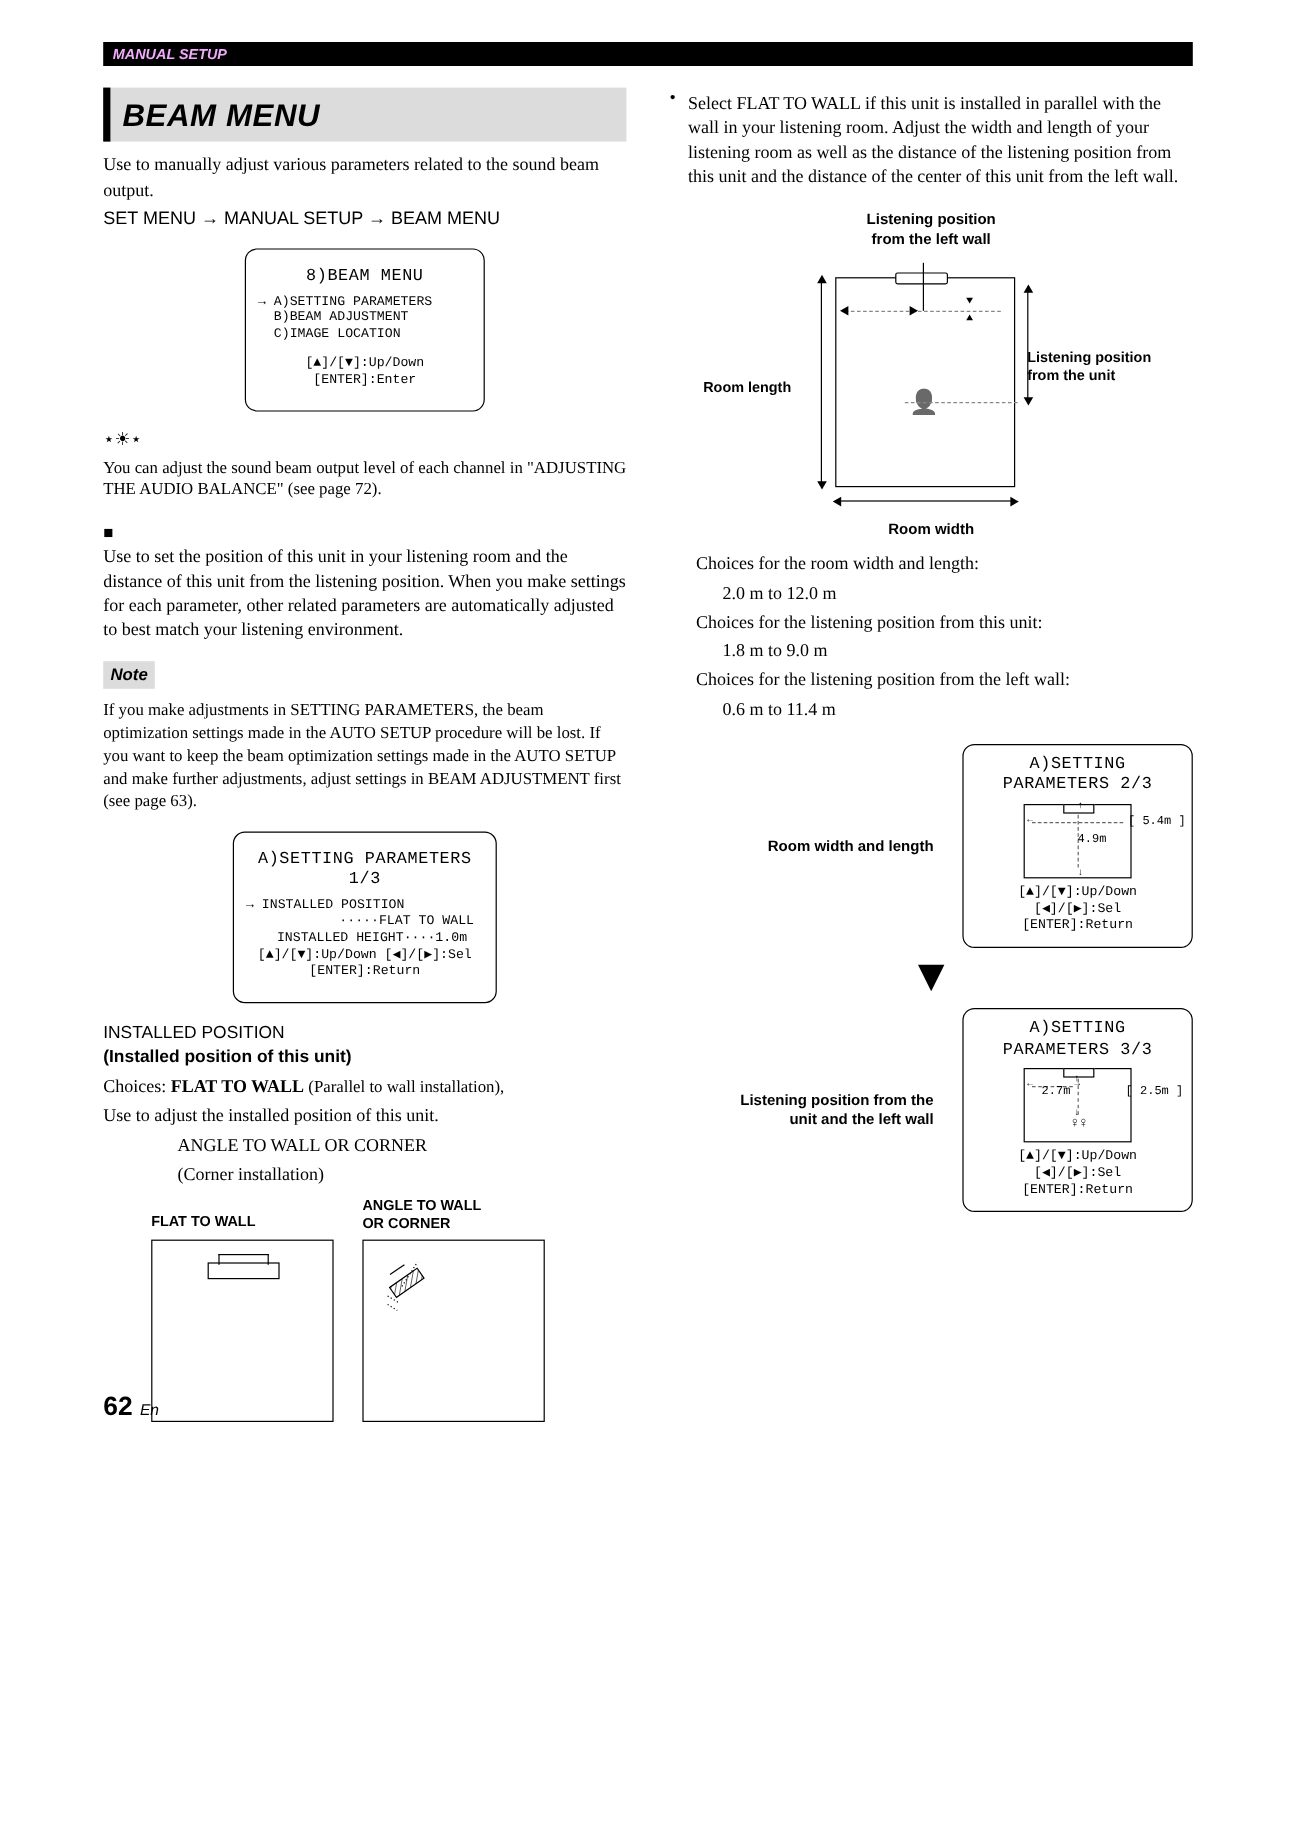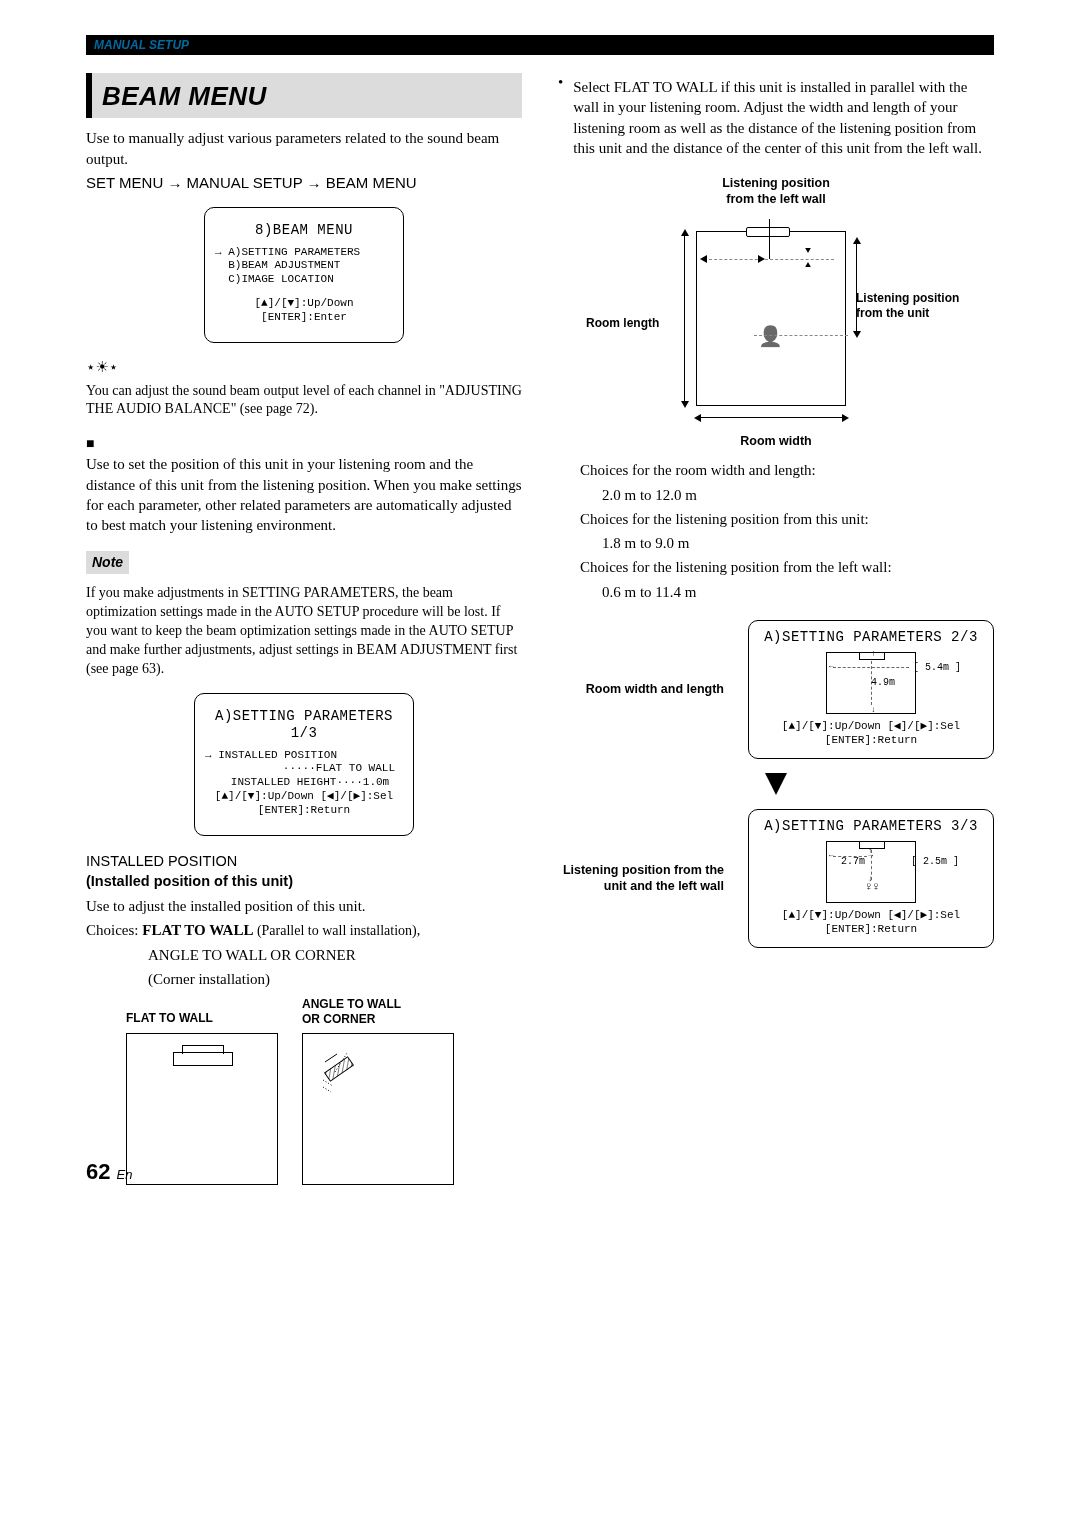--- a/index.html
+++ b/index.html
@@ -8,21 +8,21 @@
       font-size: 15px;
       line-height: 1.35;
       color: #000;
       background: #fff;
       width: 1080px;
       padding: 35px 86px 30px 86px;
       position: relative;
     }
     .header-bar {
       background: #000;
-      color: #0369a1;
+      color: #f0abfc;
       font-family: Arial, sans-serif;
       font-weight: bold;
       font-style: italic;
       font-size: 12px;
       padding: 2px 8px;
       margin-bottom: 18px;
     }
     .columns {
       display: flex;
       gap: 36px;
@@ -52,21 +52,21 @@
       margin: 14px auto;
       padding: 14px 10px 18px 10px;
       font-family: "Courier New", monospace;
       font-size: 11px;
       text-align: center;
       line-height: 1.25;
     }
     .osd-right {
       border: 1px solid #000;
       border-radius: 10px;
-      width: 246px;
+      width: 192px;
       padding: 8px 8px 10px 8px;
       font-family: "Courier New", monospace;
       font-size: 11px;
       text-align: center;
       line-height: 1.25;
     }
     .osd .osd-title, .osd-right .osd-title {
       font-size: 14px;
       letter-spacing: 0.5px;
       margin-bottom: 6px;
@@ -230,24 +230,24 @@
       <div class="osd-title">A)SETTING PARAMETERS 1/3</div>
       <div style="text-align:left; white-space:pre;">→ INSTALLED POSITION</div>
       <div style="text-align:right; padding-right:8px;">·····FLAT TO WALL</div>
       <div style="padding-left:12px;">INSTALLED HEIGHT····1.0m</div>
       <div>[▲]/[▼]:Up/Down [◀]/[▶]:Sel</div>
       <div>[ENTER]:Return</div>
     </div>
 
     <div class="h3">INSTALLED POSITION</div>
     <div class="h3-sub">(Installed position of this unit)</div>
-    <p class="body-text">Use to adjust the installed position of this unit.</p>
     <p class="body-text">
       <span>Choices: </span><b><span>FLAT TO WALL</span></b><span style="font-size:14px;"> (Parallel to wall installation),</span>
     </p>
+    <p class="body-text">Use to adjust the installed position of this unit.</p>
     <p class="body-text" style="padding-left:62px;">ANGLE TO WALL OR CORNER</p>
     <p class="body-text" style="padding-left:62px;">(Corner installation)</p>
 
     <div class="install-figs" style="padding-left:40px;">
       <div class="install-col">
         <div class="install-label" style="padding-top:14px;">FLAT TO WALL</div>
         <div class="install-box">
           <div class="flat-unit"></div>
         </div>
       </div>

